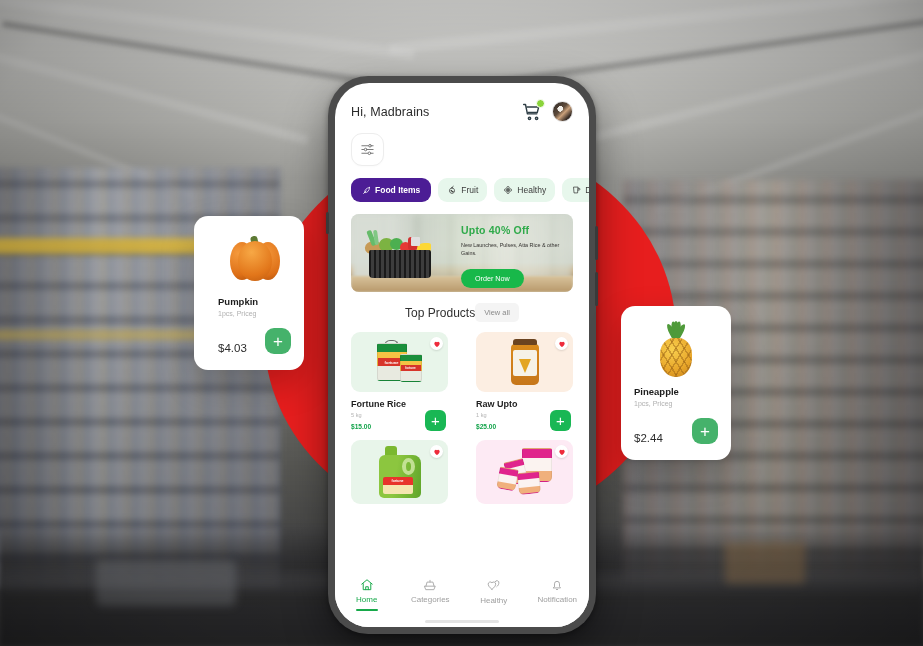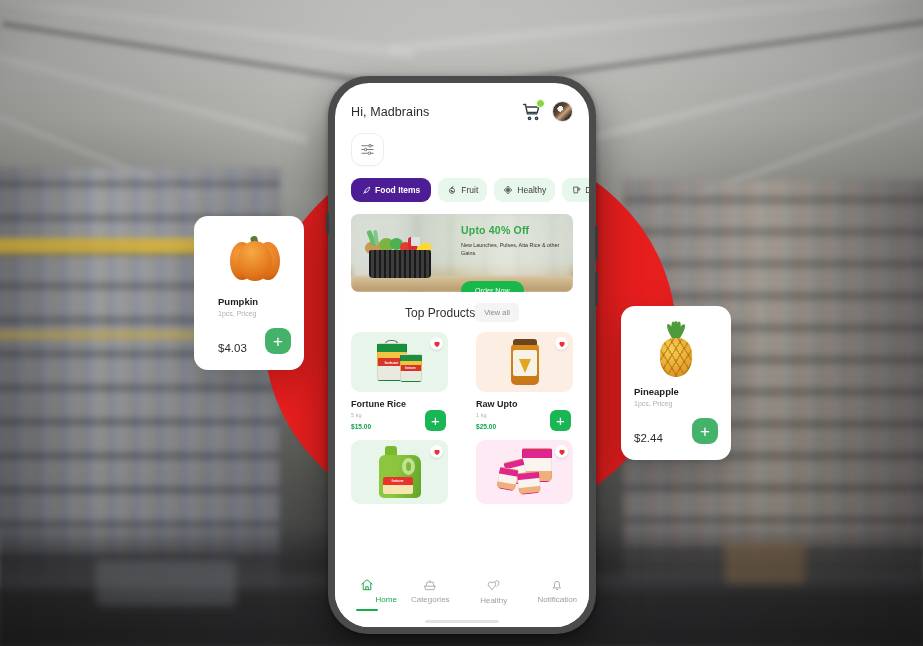--- a/index.html
+++ b/index.html
@@ -200,21 +200,21 @@
   .veg .i4 { left: 37px; bottom: 1px; width: 11px; height: 11px; background: #e53935; }
   .veg .i5 { left: 45px; bottom: 4px; width: 10px; height: 13px; background: #d32f2f; border-radius: 3px; }
   .veg .i6 { left: 54px; bottom: 0; width: 14px; height: 11px; background: #fdd835; border-radius: 50% 20% 50% 20%; }
   .veg .i7 { left: 6px; bottom: 8px; width: 5px; height: 16px; background: #66bb6a; border-radius: 2px; transform: rotate(-22deg); }
   .veg .i8 { left: 11px; bottom: 9px; width: 4px; height: 15px; background: #81c784; border-radius: 2px; transform: rotate(-8deg); }
   .veg .i9 { left: 48px; bottom: 8px; width: 9px; height: 9px; background: #e0e0e0; border-radius: 1px; }
   .banner-txt { position: absolute; left: 110px; top: 10px; right: 8px; }
   .banner-title { font-size: 10.5px; color: #2faa4a; font-weight: bold; letter-spacing: .2px; }
   .banner-sub { font-size: 5.4px; color: #33312f; line-height: 1.5; margin-top: 5px; }
   .order-btn {
-    margin-top: 24px; display: inline-block;
+    margin-top: 12px; display: inline-block;
     background: #18b84a; color: #fff; font-size: 7.2px;
     padding: 5px 14px; border-radius: 12px; border: none;
     font-family: "Liberation Sans", sans-serif;
   }
 
   
   .sec-head {
     padding: 11px 16px 0 16px; display: flex; align-items: center; justify-content: center;
     flex: 0 0 auto;
   }
@@ -328,21 +328,21 @@
   
   .bottom-nav {
     position: absolute; left: 0; right: 0; bottom: 0; height: 56px;
     background: #ffffff;
     display: flex; align-items: flex-start; justify-content: space-around;
     padding-top: 7px;
     box-shadow: 0 -6px 14px rgba(255,255,255,.95);
   }
   .nav-item { display: flex; flex-direction: column; align-items: center; gap: 3px; width: 58px; }
   .nav-label { font-size: 8px; color: #a0a0a0; }
-  .nav-item.active .nav-label { color: #17a94a; padding-left: 39px; }
+  .nav-item.active .nav-label { color: #17a94a; }
   .nav-underline { width: 22px; height: 1.6px; background: #17a94a; border-radius: 2px; margin-top: 2px; }
   .home-ind {
     position: absolute; left: 50%; bottom: 4px; transform: translateX(-50%);
     width: 74px; height: 3px; background: #e3e3e3; border-radius: 2px;
   }
 
   
   .float-card {
     position: absolute; background: #fff; border-radius: 14px;
     box-shadow: 0 14px 34px rgba(0,0,0,.22);

